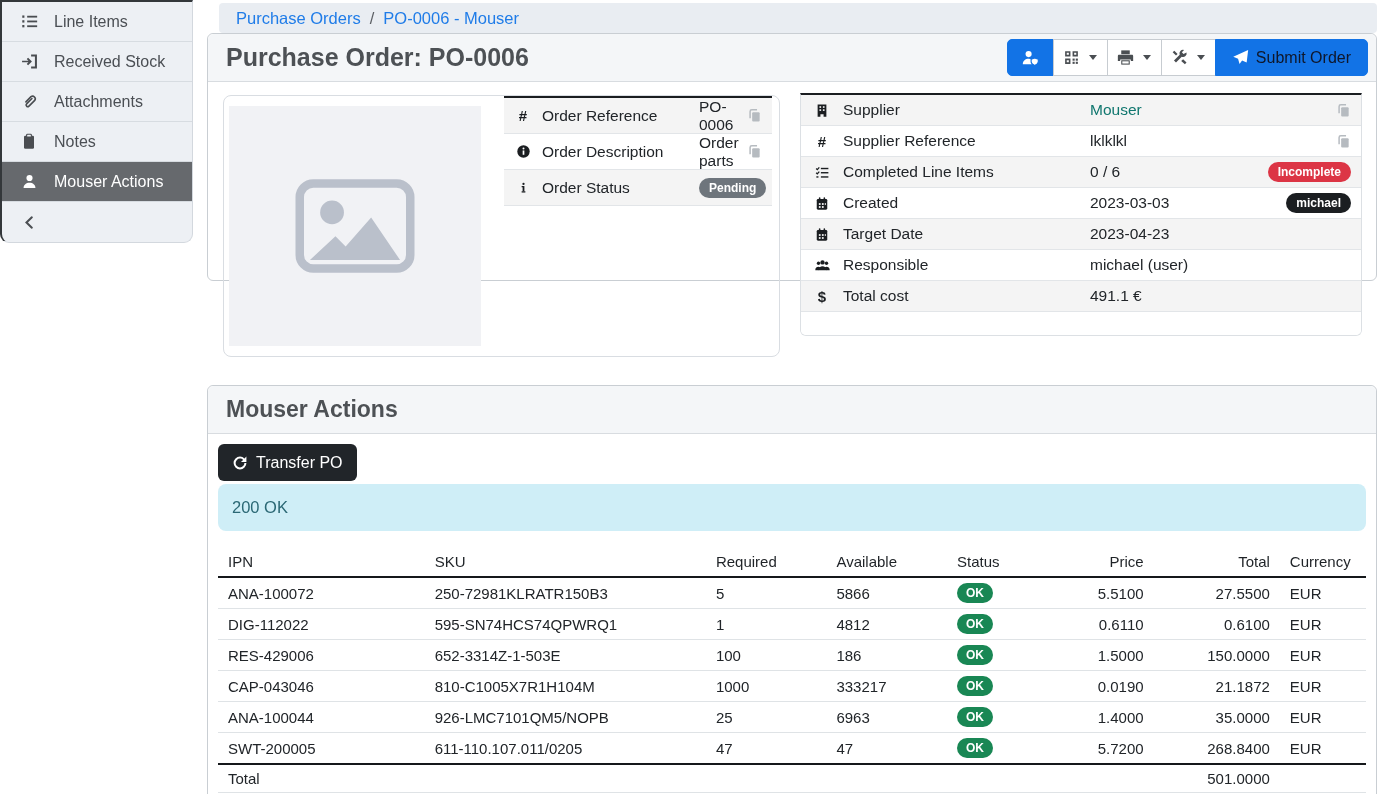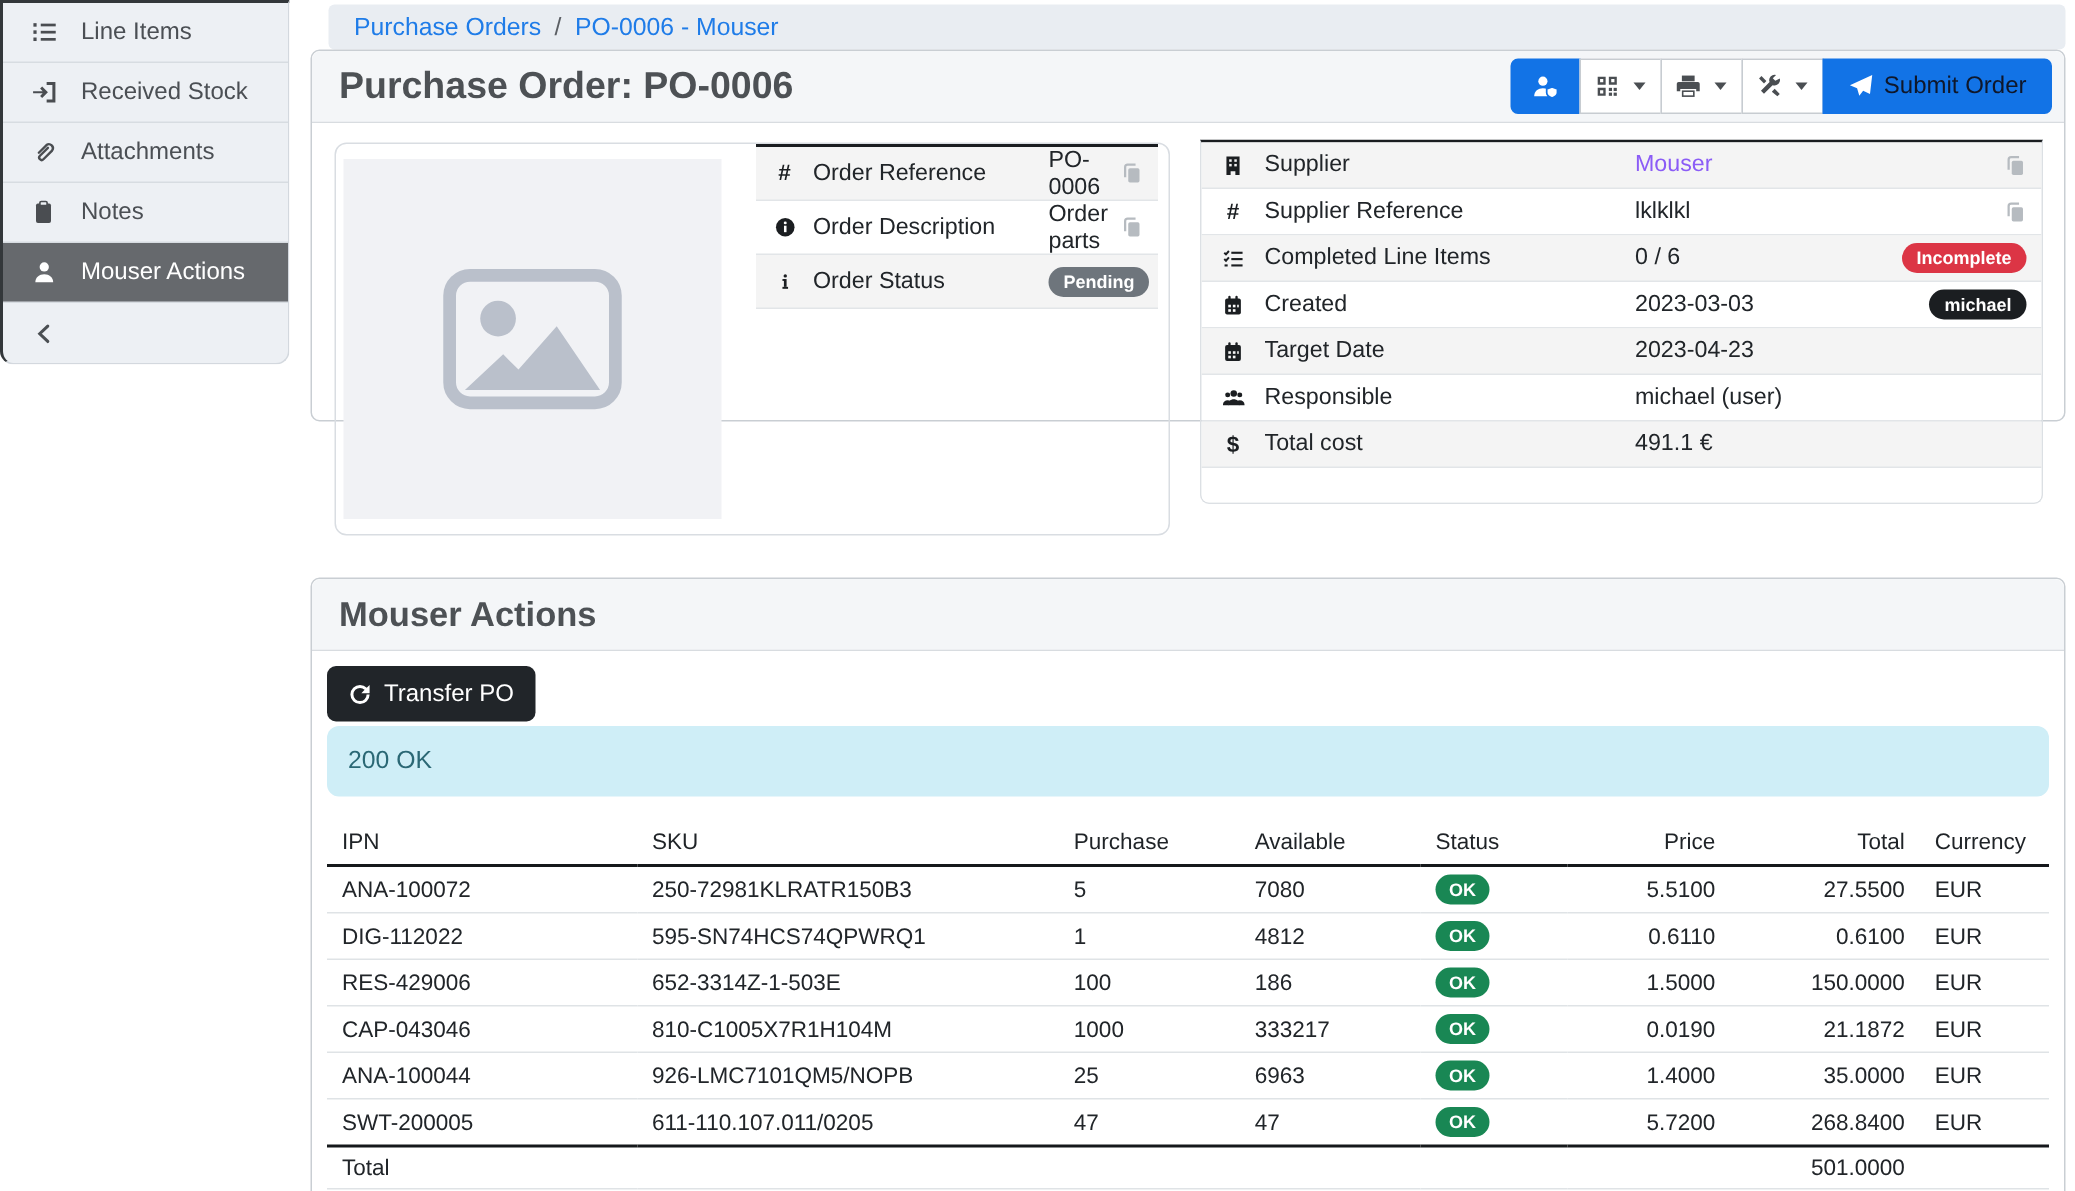--- a/index.html
+++ b/index.html
@@ -65,21 +65,21 @@
   .kv-row { display:flex; align-items:center; border-bottom:1px solid #e2e5e8; font-size:15.5px; }
   .kv-row.odd { background:#f4f4f4; }
   .kv-left .kv-row { height:36px; }
   .supplier-card .kv-row { height:31px; }
   .kv-icon { width:38px; display:flex; justify-content:center; color:#1b1e21;
              font-weight:700; font-size:15px; flex:0 0 38px; }
   .supplier-card .kv-icon { width:42px; flex:0 0 42px; }
   .kv-label { flex:0 0 157px; }
   .supplier-card .kv-label { flex:0 0 247px; }
   .kv-value { flex:1; }
-  .kv-value a { color:#8b5cf6; text-decoration:none; cursor:pointer; }
+  .kv-value a { color:#0f766e; text-decoration:none; cursor:pointer; }
   .kv-right-slot { padding-right:10px; display:flex; align-items:center; }
   .spacer-row { flex:1; background:#fff; }
 
   .copy { color:#b6bbc0; cursor:pointer; display:inline-flex; }
 
   .pill { display:inline-block; color:#fff; font-weight:700; font-size:12px;
           padding:3px 10px; border-radius:10px; line-height:14px; }
   .pill.gray  { background:#6e757c; }
   .pill.red   { background:#dc3545; }
   .pill.black { background:#1b1e21; }
@@ -429,34 +429,34 @@
           <col style="width:10.5%">
         <col style="width:8.5%">
           <col style="width:9.5%">
           <col style="width:11%">
           <col style="width:7.5%">
       </colgroup>
       <thead>
         <tr>
           <th>IPN</th>
           <th>SKU</th>
-          <th>Purchase</th>
+          <th>Required</th>
           <th>Available</th>
           <th>Status</th>
           <th class="num">Price</th>
           <th class="num">Total</th>
           <th>Currency</th>
         </tr>
       </thead>
       <tbody>
         <tr>
           <td>ANA-100072</td>
           <td>250-72981KLRATR150B3</td>
           <td>5</td>
-          <td>7080</td>
+          <td>5866</td>
           <td><span class="pill green">OK</span></td>
           <td class="num">5.5100</td>
           <td class="num">27.5500</td>
           <td>EUR</td>
         </tr>
         <tr>
           <td>DIG-112022</td>
           <td>595-SN74HCS74QPWRQ1</td>
           <td>1</td>
           <td>4812</td>

